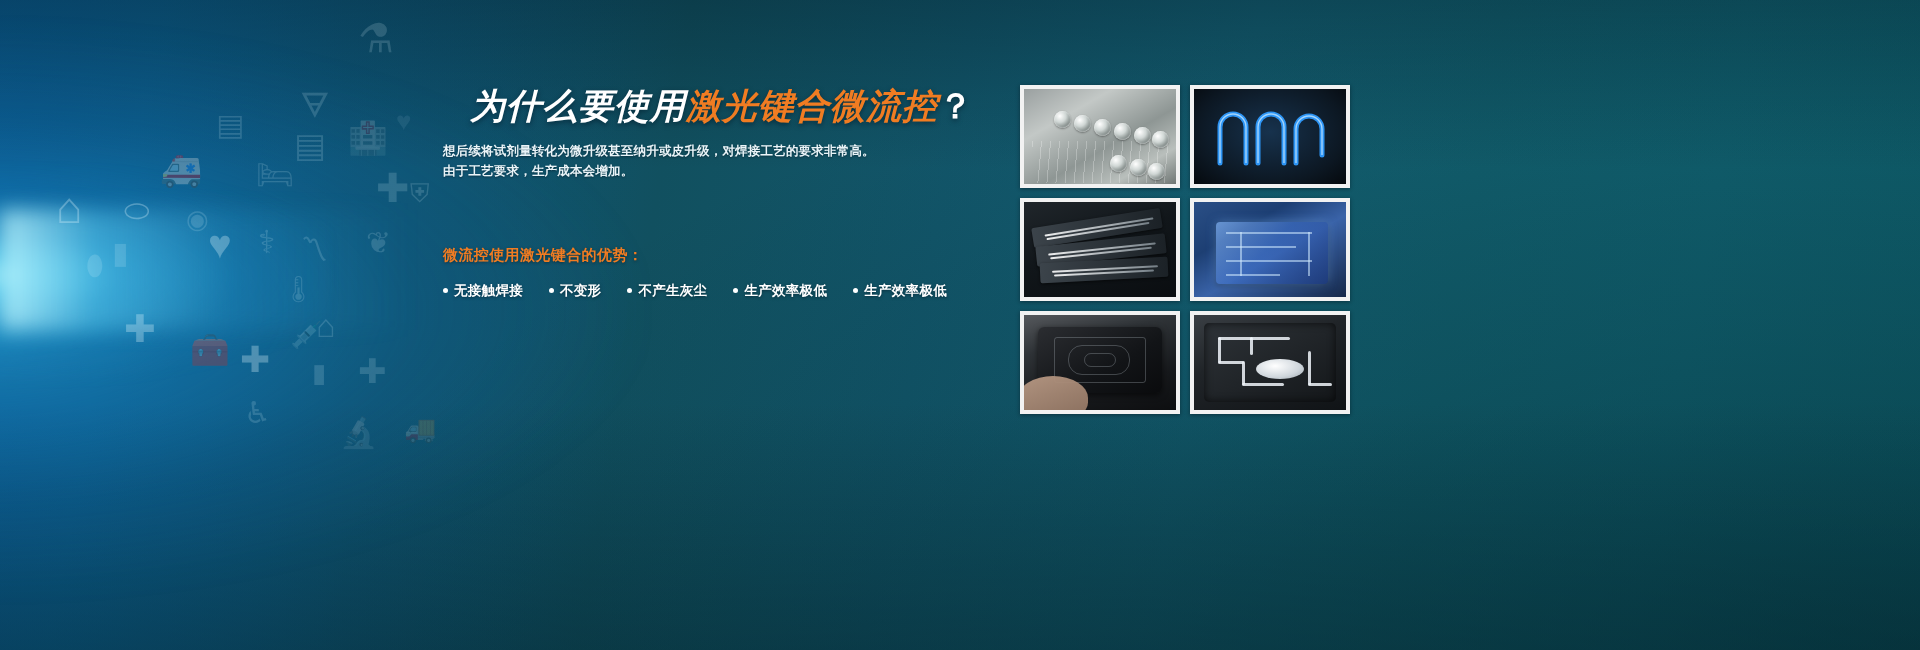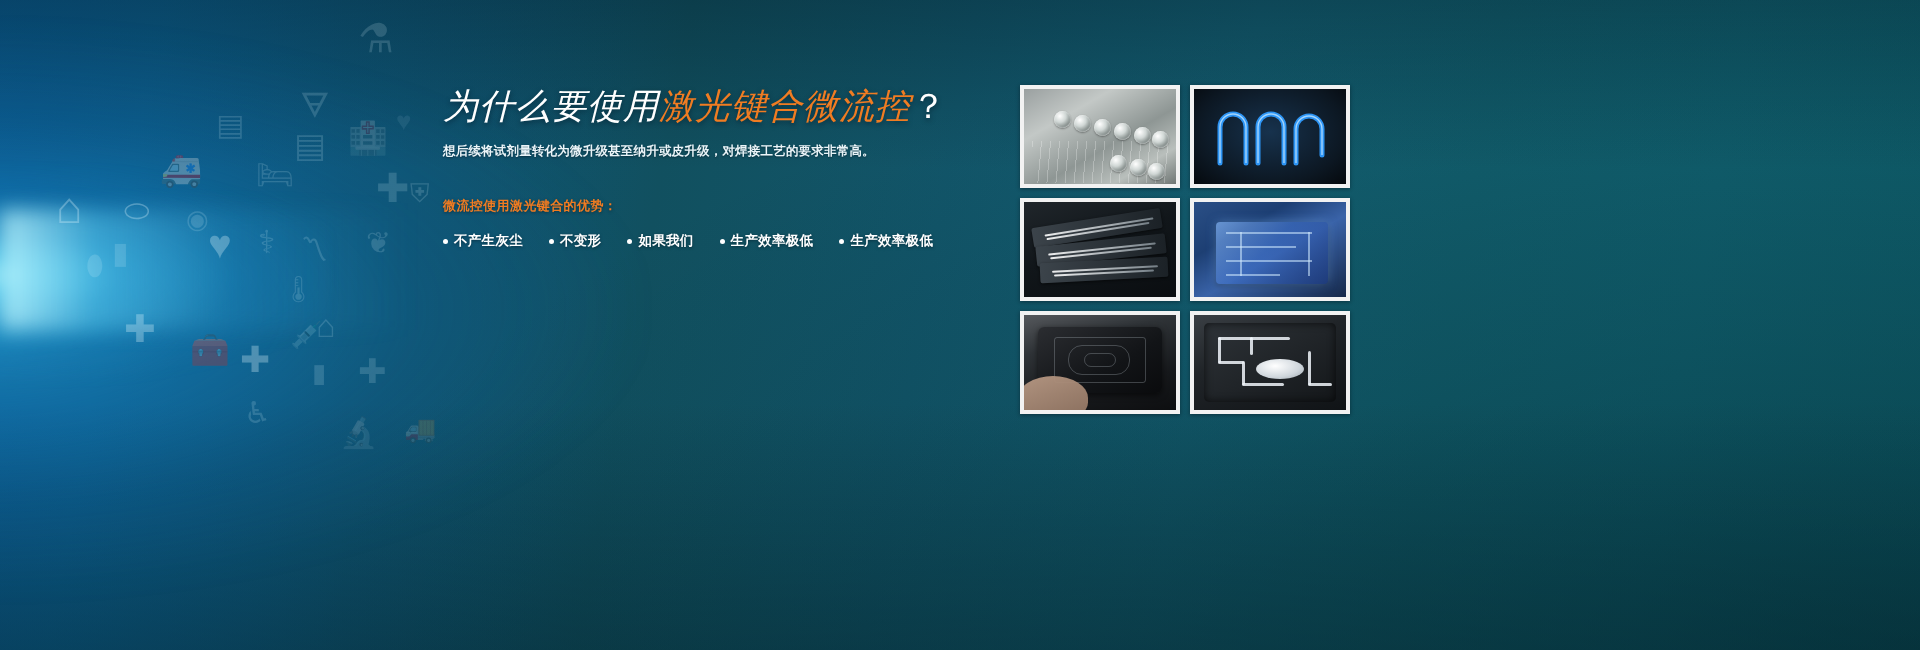--- a/index.html
+++ b/index.html
@@ -29,32 +29,32 @@
      background:linear-gradient(90deg, rgba(200,250,255,.75) 0%, rgba(120,225,255,.35) 18%, rgba(60,190,240,.12) 45%, rgba(0,0,0,0) 80%);
      filter:blur(10px);}
 
   
   .ic{position:absolute;color:rgba(222,246,255,.16);line-height:1;user-select:none;}
   .ic.b{color:rgba(230,250,255,.30);}
   .ic.d{color:rgba(180,220,240,.10);}
 
   
   #content{position:absolute;left:443px;top:86px;width:520px;}
-  #title{font-size:35px;font-weight:normal;letter-spacing:1px;line-height:1.16;
+  #title{font-size:35px;font-weight:bold;letter-spacing:1px;line-height:1.16;
      color:#ffffff;font-style:italic;white-space:nowrap;
-     text-shadow:0 2px 5px rgba(0,20,35,.55);}
+     text-shadow:0 2px 5px rgba(0,20,35,.55);margin-left:27px;}
   #title .hl{color:#f07c22;}
   #title .qm{color:#ffffff;font-style:normal;}
 
   #body{margin-top:14px;color:#eaf4f8;font-size:12.5px;line-height:20.5px;font-weight:bold;
      letter-spacing:.2px;text-shadow:0 1px 2px rgba(0,18,30,.5);width:516px;}
   #body p{margin:0;}
   #body p + p{margin-top:0px;}
 
-  #subhead{margin-top:36px;color:#f07c22;font-size:13px;font-weight:bold;letter-spacing:.4px;
+  #subhead{margin-top:64px;color:#f07c22;font-size:15px;font-weight:bold;letter-spacing:.4px;
      text-shadow:0 1px 3px rgba(0,18,30,.5);}
 
   #bullets{margin-top:17px;display:flex;align-items:center;gap:0px;}
   .bl{display:flex;align-items:center;color:#ffffff;font-size:13.5px;font-weight:bold;
      letter-spacing:.3px;white-space:nowrap;text-shadow:0 1px 3px rgba(0,18,30,.55);}
   .bl .dot{width:5px;height:5px;border-radius:50%;background:#ffffff;margin-right:6px;flex:0 0 auto;}
   .bl + .bl{margin-left:26px;}
 
   
   #grid{position:absolute;left:1020px;top:85px;width:330px;
@@ -151,36 +151,37 @@
     <div class="ic" style="left:404px;top:416px;font-size:26px;">🚚</div>
     <div class="ic" style="left:410px;top:180px;font-size:26px;">⛨</div>
   </div>
 
   <div id="content">
 
     <div id="title"><span>为什么要使用</span><span class="hl">激光键合微流控</span><span class="qm">？</span></div>
 
     <div id="body">
       <p>想后续将试剂量转化为微升级甚至纳升或皮升级，对焊接工艺的要求非常高。</p>
+      <p>由于工艺要求，生产成本会增加。</p>
     </div>
 
     <div id="subhead">微流控使用激光键合的优势：</div>
 
     <div id="bullets">
       <div class="bl">
         <span class="dot"></span>
+        <span>无接触焊接</span>
+      </div>
+      <div class="bl">
+        <span class="dot"></span>
+        <span>不变形</span>
+      </div>
+      <div class="bl">
+        <span class="dot"></span>
         <span>不产生灰尘</span>
-      </div>
-      <div class="bl">
-        <span class="dot"></span>
-        <span>不变形</span>
-      </div>
-      <div class="bl">
-        <span class="dot"></span>
-        <span>如果我们</span>
       </div>
       <div class="bl">
         <span class="dot"></span>
         <span>生产效率极低</span>
       </div>
       <div class="bl">
         <span class="dot"></span>
         <span>生产效率极低</span>
       </div>
     </div>

